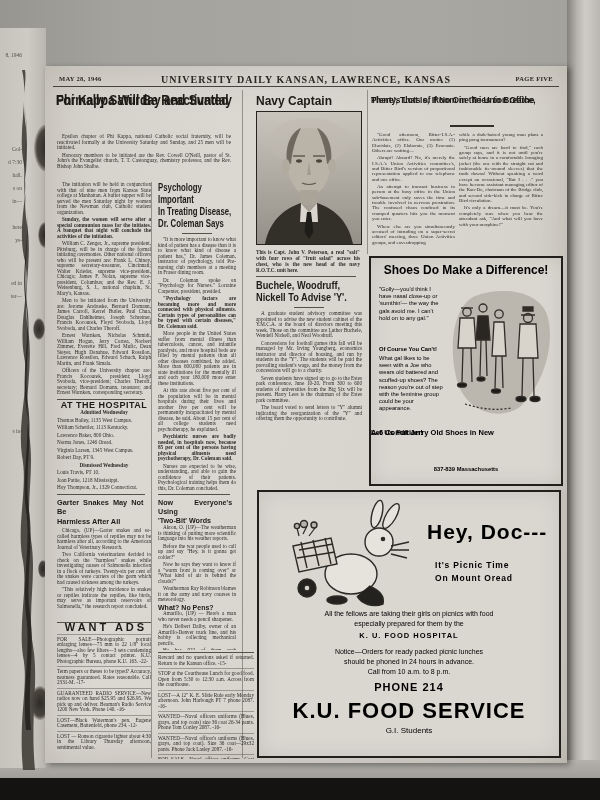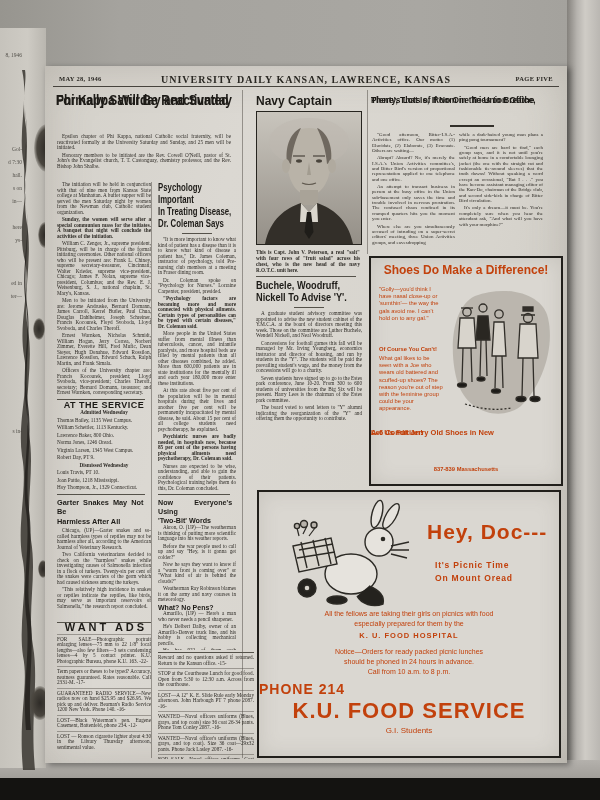--- a/index.html
+++ b/index.html
@@ -33,21 +33,21 @@
   .np p{margin:0 0 2px 0;text-indent:5px;}
   .np p.nind{text-indent:0;}
   .bold{font-weight:bold;}
   .sans{font-family:"Liberation Sans",sans-serif;font-weight:bold;color:#1d1b17;}
   .hl{transform-origin:left top;}
   .entry{text-indent:-4px !important;padding-left:4px;text-align:left;}
   .sublabel{font-weight:bold;text-align:center;text-indent:0 !important;margin:2px 0 1px 0;}
   .ads .ad{margin:0;padding:2px 0;text-indent:0;}
   .ads .ad + .ad{border-top:1px solid rgba(80,76,68,.45);}
   .adbox{border:2px solid #211f1b;background:#dad7d1;box-shadow:inset 0 0 20px rgba(118,112,100,.18);}
-  .ad-hand{font-family:"Liberation Sans",sans-serif;color:#c2410c;}
+  .ad-hand{font-family:"Liberation Sans",sans-serif;color:#000000;}
 </style>
 </head>
 <body>
 
 <div class="abs" id="bg-top"></div>
 <div class="abs" id="bg-right"></div>
 <div class="abs" id="bg-bottom-gray"></div>
 <div class="abs" id="bg-bottom-black"></div>
 
 <div class="abs" id="underpage">
@@ -96,21 +96,21 @@
   </div>
 
   <div class="np flow" style="left:12px;top:116px;width:94px;height:438px;overflow:hidden">
     <p>The initiation will be held in conjunction with that of nine men from Kansas State college at Manhattan. A buffet supper will be served the men Saturday night by women from the Newman club, Catholic student organization.</p>
     <p class="bold">Sunday, the women will serve after a special communion mass for the initiates. A banquet that night will conclude the activities of the initiation.</p>
     <p>William C. Zenger, Jr., supreme president, Pittsburg, will be in charge of the formal initiating ceremonies. Other national officers who will be present are: Frank L. Chiney, supreme secretary-treasurer, Cincinnati; Walter Krieder, supreme vice-president, Chicago; James F. Nolan, supreme vice-president, Columbus; and the Rev. E. J. Weisenburg, S. J., national chaplain, St. Mary's, Kansas.</p>
     <p>Men to be initiated from the University are: Jerome Andruske, Bernard Domann, James Carroll, Kerrel Butler, Paul Chua, Douglas Dahlheimer, Joseph Schreiner, Francis Kocourek, Floyd Svoboda, Lloyd Svoboda, and Charles Theroff.</p>
     <p>Ernest Warnken, Nicholas Schmidt, William Hogan, Jerry Correa, Norbert Zimmer, Everette Hill, Fred Mufic, Dean Steyer, Hugh Donahue, Edward Rossilon, Lawrence Rossilon, Edward Schuch, Ralph Martin, and Frank Simala.</p>
     <p>Officers of the University chapter are: Francis Kocourek, president; Lloyd Svoboda, vice-president; Charles Theroff, secretary; Bernard Domann, treasurer; and Ernest Warnken, corresponding secretary.</p>
     <div class="sec-rule"></div>
-    <div class="sans" style="font-size:9px;text-align:center;letter-spacing:.5px;margin:2px 0">AT THE SERVICE</div>
+    <div class="sans" style="font-size:9px;text-align:center;letter-spacing:.5px;margin:2px 0">AT THE HOSPITAL</div>
     <p class="sublabel">Admitted Wednesday</p>
     <p class="entry">Thomas Bailey, 1135 West Campus.</p>
     <p class="entry">William Schettler, 1113 Kentucky.</p>
     <p class="entry">Lawrence Baker, 800 Ohio.</p>
     <p class="entry">Norma Jones, 1246 Oread.</p>
     <p class="entry">Virginia Larsen, 1345 West Campus.</p>
     <p class="entry">Robert Day, PT 9.</p>
     <p class="sublabel">Dismissed Wednesday</p>
     <p class="entry">Louis Travis, PT 10.</p>
     <p class="entry">Joan Pattie, 1218 Mississippi.</p>
@@ -292,18 +292,18 @@
     </svg>
     <div class="ad-hand" style="left:168px;top:28px;font-size:21px;font-weight:bold;letter-spacing:1px">Hey, Doc---</div>
     <div class="ad-hand" style="left:176px;top:68px;font-size:8.5px;font-weight:bold;letter-spacing:.8px">It's Picnic Time</div>
     <div class="ad-hand" style="left:176px;top:81px;font-size:8.5px;font-weight:bold;letter-spacing:.8px">On Mount Oread</div>
     <div class="ad-hand" style="left:0;right:0;top:118px;text-align:center;font-size:7px">All the fellows are taking their girls on picnics with food</div>
     <div class="ad-hand" style="left:0;right:0;top:128px;text-align:center;font-size:7px">especially prepared for them by the</div>
     <div class="ad-hand" style="left:0;right:0;top:139px;text-align:center;font-size:7.5px;font-weight:bold;letter-spacing:1px">K. U.  FOOD  HOSPITAL</div>
     <div class="ad-hand" style="left:0;right:0;top:156px;text-align:center;font-size:7px">Notice—Orders for ready packed picnic lunches</div>
     <div class="ad-hand" style="left:0;right:0;top:166px;text-align:center;font-size:7px">should be phoned in 24 hours in advance.</div>
     <div class="ad-hand" style="left:0;right:0;top:176px;text-align:center;font-size:7px">Call from 10 a.m. to 8 p.m.</div>
-    <div class="ad-hand" style="left:0;right:0;top:189px;text-align:left;font-size:14px;font-weight:bold;letter-spacing:1px">PHONE  214</div>
+    <div class="ad-hand" style="left:0;right:0;top:189px;text-align:center;font-size:11px;font-weight:bold;letter-spacing:1px">PHONE  214</div>
     <div class="ad-hand" style="left:0;right:0;top:206px;text-align:center;font-size:22px;font-weight:bold;letter-spacing:1px">K.U. FOOD SERVICE</div>
     <div class="ad-hand" style="left:0;right:0;top:234px;text-align:center;font-size:8px;font-weight:normal">G.I. Students</div>
   </div>
 
 </div>
 
 </body></html>

